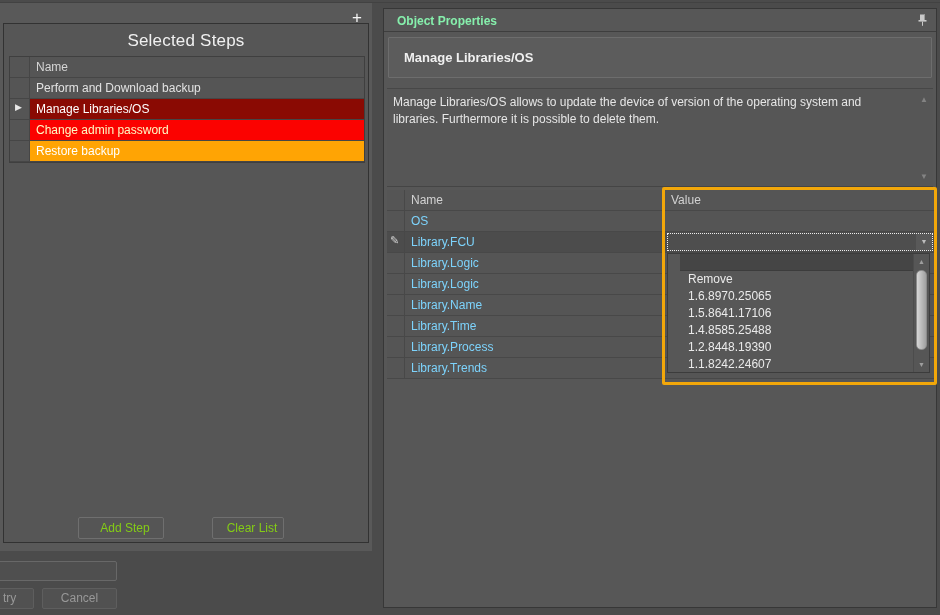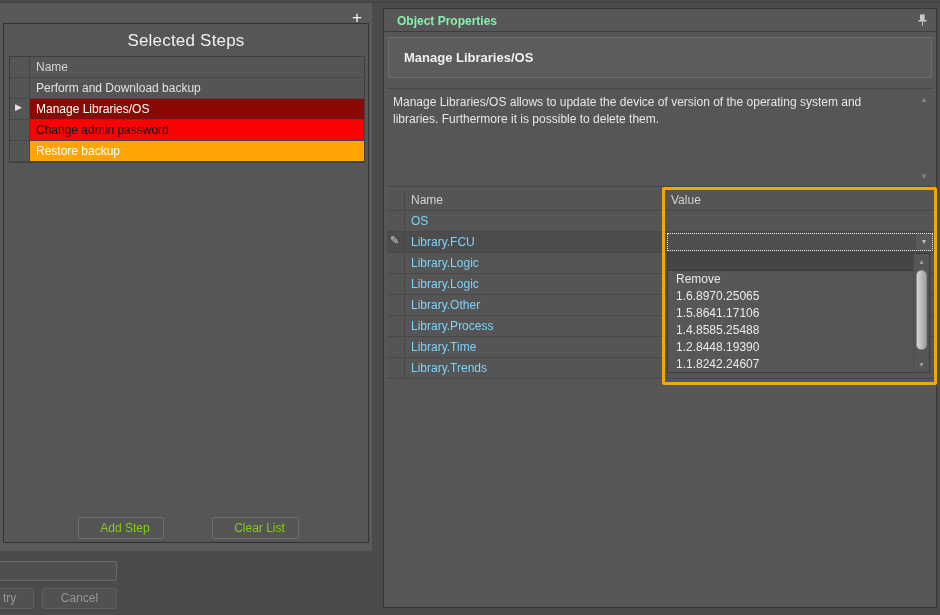--- a/index.html
+++ b/index.html
@@ -18,27 +18,27 @@
   .steps-title { text-align:center; font-size:17px; font-weight:300; color:#f0f0f0;
     padding-top:7px; height:31px; letter-spacing:.2px; }
 
   .steps-table { position:absolute; left:5px; top:32px; width:356px; border:1px solid #3f3f3f; background:#555; }
   .srow { display:flex; height:21px; border-bottom:1px solid #464646; align-items:stretch; }
   .srow .gutter { width:20px; background:#555; border-right:1px solid #464646; position:relative; flex:none; }
   .srow .cell { flex:1; font-size:12px; line-height:20px; padding-left:6px; color:#e2e2e2;
     white-space:nowrap; overflow:hidden; }
   .srow.header .cell { color:#d5d5d5; }
   .srow.state-current .cell { background:#8a0a03; color:#fff; }
-  .srow.state-error   .cell { background:#fb0200; color:#0f172a; }
+  .srow.state-error   .cell { background:#fb0200; color:#fef9c3; }
   .srow.state-warning .cell { background:#ffa404; color:#fff; }
   .row-arrow { position:absolute; left:5px; top:3px; font-size:9px; color:#e8e8e8; }
   .btn { position:absolute; height:22px; background:#555; border:1px solid #6f6f6f; border-radius:2px;
     color:#84cc16; font-size:12px; text-align:center; line-height:20px; cursor:default;padding-left:8px; }
   .btn-addstep { left:74px; top:493px; width:86px; }
-  .btn-clearlist { left:208px; top:493px; width:87px; }
+  .btn-clearlist { left:208px; top:493px; width:72px; }
 
   
   .footer-input { position:absolute; left:-20px; top:561px; width:137px; height:20px;
     background:#4f4f4f; border:1px solid #686868; border-radius:2px; }
   .btn-dim { position:absolute; height:21px; background:#515151; border:1px solid #5e5e5e; border-radius:2px;
     color:#989898; font-size:12px; line-height:19px; }
   .btn-retry { left:-42px; top:588px; width:76px; text-align:left; padding-left:44px; }
   .btn-cancel { left:42px; top:588px; width:75px; text-align:center; }
 
   
@@ -72,21 +72,21 @@
   .combobox { position:absolute; left:3px; top:1px; right:3px; height:18px;
     background:#4e4e4e; border:1px dotted #eeeeee; display:flex; }
   .combo-fill { flex:1; }
   .combo-btn { width:16px; flex:none; background:#595959; text-align:center;
     font-size:7px; line-height:16px; color:#bdbdbd; }
 
   
   .dropdown { position:absolute; left:667px; top:253px; width:263px; height:120px;
     background:#575757; border:1px solid #3c3c3c; z-index:5; }
   .ditem { height:17px; font-size:12px; line-height:16px; padding-left:8px; color:#eaeaea;
-    white-space:nowrap; overflow:hidden; margin-right:16px; }
+    white-space:nowrap; overflow:hidden; margin-right:16px;margin-left:12px; }
   .ditem.blank-selected { background:#454545; border-bottom:1px solid #3c3c3c; }
   .dd-scrollbar { position:absolute; right:0; top:0; width:16px; height:100%;
     background:#565656; border-left:1px solid #4c4c4c; }
   .dd-up, .dd-dn { position:absolute; left:0; width:100%; text-align:center; font-size:7px; color:#9e9e9e; }
   .dd-up { top:4px; } .dd-dn { bottom:4px; }
   .dd-thumb { position:absolute; left:2px; top:16px; width:11px; height:80px; border-radius:5px;
     background:linear-gradient(90deg,#d6d6d6,#a0a0a0); border:1px solid #8b8b8b; }
 
   
   .value-highlight { position:absolute; left:662px; top:187px; width:275px; height:198px;
@@ -191,31 +191,31 @@
       <div class="name">Library.Logic</div>
       <div class="value"></div>
     </div>
     <div class="prow">
       <div class="gutter"></div>
       <div class="name">Library.Logic</div>
       <div class="value"></div>
     </div>
     <div class="prow">
       <div class="gutter"></div>
-      <div class="name">Library.Other</div>
+      <div class="name">Library.Name</div>
+      <div class="value"></div>
+    </div>
+    <div class="prow">
+      <div class="gutter"></div>
+      <div class="name">Library.Time</div>
       <div class="value"></div>
     </div>
     <div class="prow">
       <div class="gutter"></div>
       <div class="name">Library.Process</div>
-      <div class="value"></div>
-    </div>
-    <div class="prow">
-      <div class="gutter"></div>
-      <div class="name">Library.Time</div>
       <div class="value"></div>
     </div>
     <div class="prow">
       <div class="gutter"></div>
       <div class="name">Library.Trends</div>
       <div class="value"></div>
     </div>
   </div>
 </div>
 

